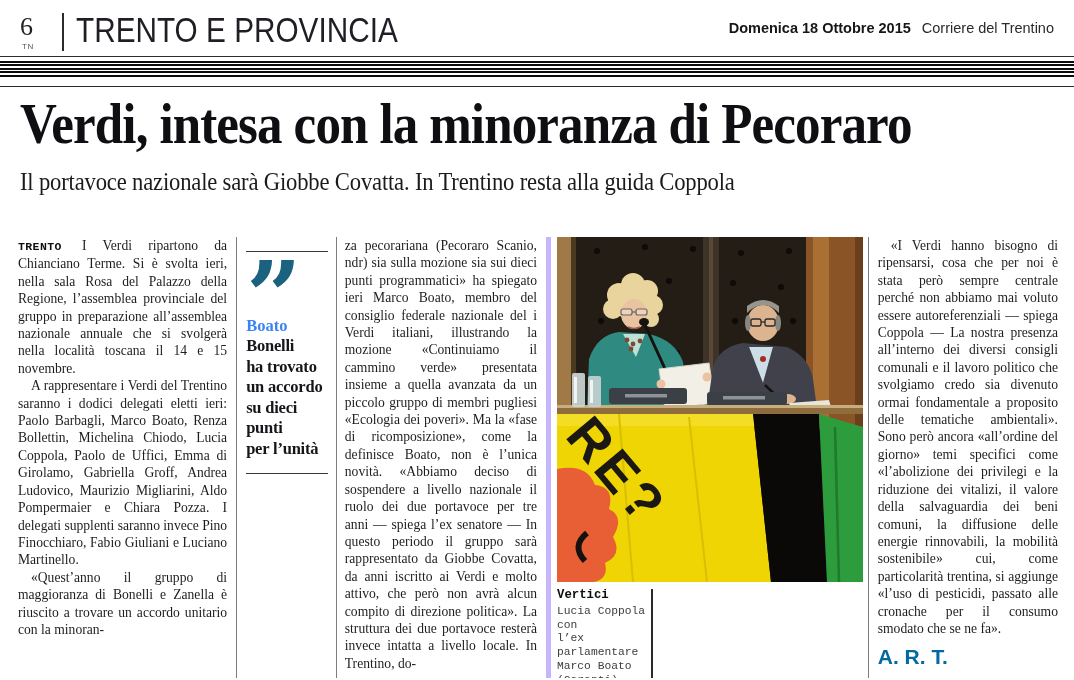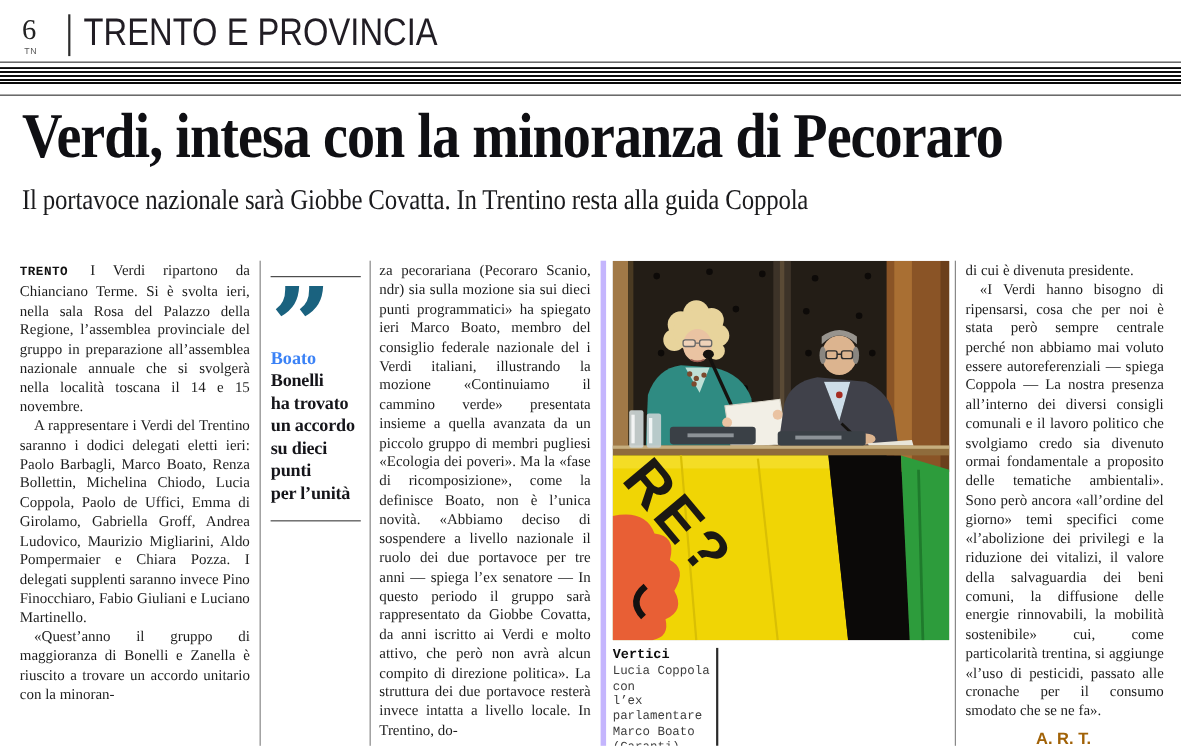--- a/index.html
+++ b/index.html
@@ -61,33 +61,37 @@
   
   .photo{width:306px;height:345px;display:block;}
   .photo-footer{display:flex;margin-top:7px;height:90px;}
   .caption{width:92px;font-family:Liberation Mono, monospace;font-size:11.3px;
       line-height:13.8px;color:#3d3d3d;}
   .caption-title{font-weight:bold;font-size:12.3px;color:#0e0e0e;margin-bottom:2px;}
   .footer-vrule{width:1.6px;background:#2a2a2a;margin:0 9px 0 2px;}
   .c4{flex:1;overflow:hidden;}
 
   
-  .signature{font-family:"Liberation Sans",sans-serif;font-weight:bold;font-size:15px;
-      text-align:center;margin-top:8px;color:#a16207;padding-right:2px;}
+  .signature{font-family:"Liberation Sans",sans-serif;font-weight:bold;font-size:21px;
+      text-align:left;margin-top:8px;color:#0369a1;padding-right:2px;}
 </style>
 </head>
 <body>
 
 <div class="page">
 
   <div class="masthead">
     <div class="pagenum">6</div>
     <div class="edition">TN</div>
     <div class="mast-vrule"></div>
     <div class="section-title">TRENTO E PROVINCIA</div>
+    <div class="dateline">
+      <span class="date">Domenica 18 Ottobre 2015</span>
+      <span class="paper">Corriere del Trentino</span>
+    </div>
   </div>
 
   <div class="hairline hl-1"></div>
   <div class="stripe-band"></div>
   <div class="hairline hl-2"></div>
 
   <h1 class="headline" style="margin:0;">Verdi, intesa con la minoranza di Pecoraro</h1>
   <h2 class="subhead" style="margin:0;font-weight:normal;">Il portavoce nazionale sarà Giobbe Covatta. In Trentino resta alla guida Coppola</h2>
 
   <div class="columns">
@@ -239,21 +243,20 @@
               <div>Marco Boato</div>
               <div>(Caranti)</div>
             </div>
         </div>
         <div class="footer-vrule"></div>
       </div>
     </div>
 
     <div class="col c5">
       <div>
-          <p class="body-p">di cui è divenuta presidente.</p>
           <p class="body-p ind">«I Verdi hanno bisogno di ripensarsi, cosa che per noi è stata però sempre centrale perché non abbiamo mai voluto essere autoreferenziali — spiega Coppola — La nostra presenza all’interno dei diversi consigli comunali e il lavoro politico che svolgiamo credo sia divenuto ormai fondamentale a proposito delle tematiche ambientali». Sono però ancora «all’ordine del giorno» temi specifici come «l’abolizione dei privilegi e la riduzione dei vitalizi, il valore della salvaguardia dei beni comuni, la diffusione delle energie rinnovabili, la mobilità sostenibile» cui, come particolarità trentina, si aggiunge «l’uso di pesticidi, passato alle cronache per il consumo smodato che se ne fa».</p>
         </div>
       <div class="signature">A. R. T.</div>
 
     </div>
 
   </div>
 </div>
 
 </body></html>

